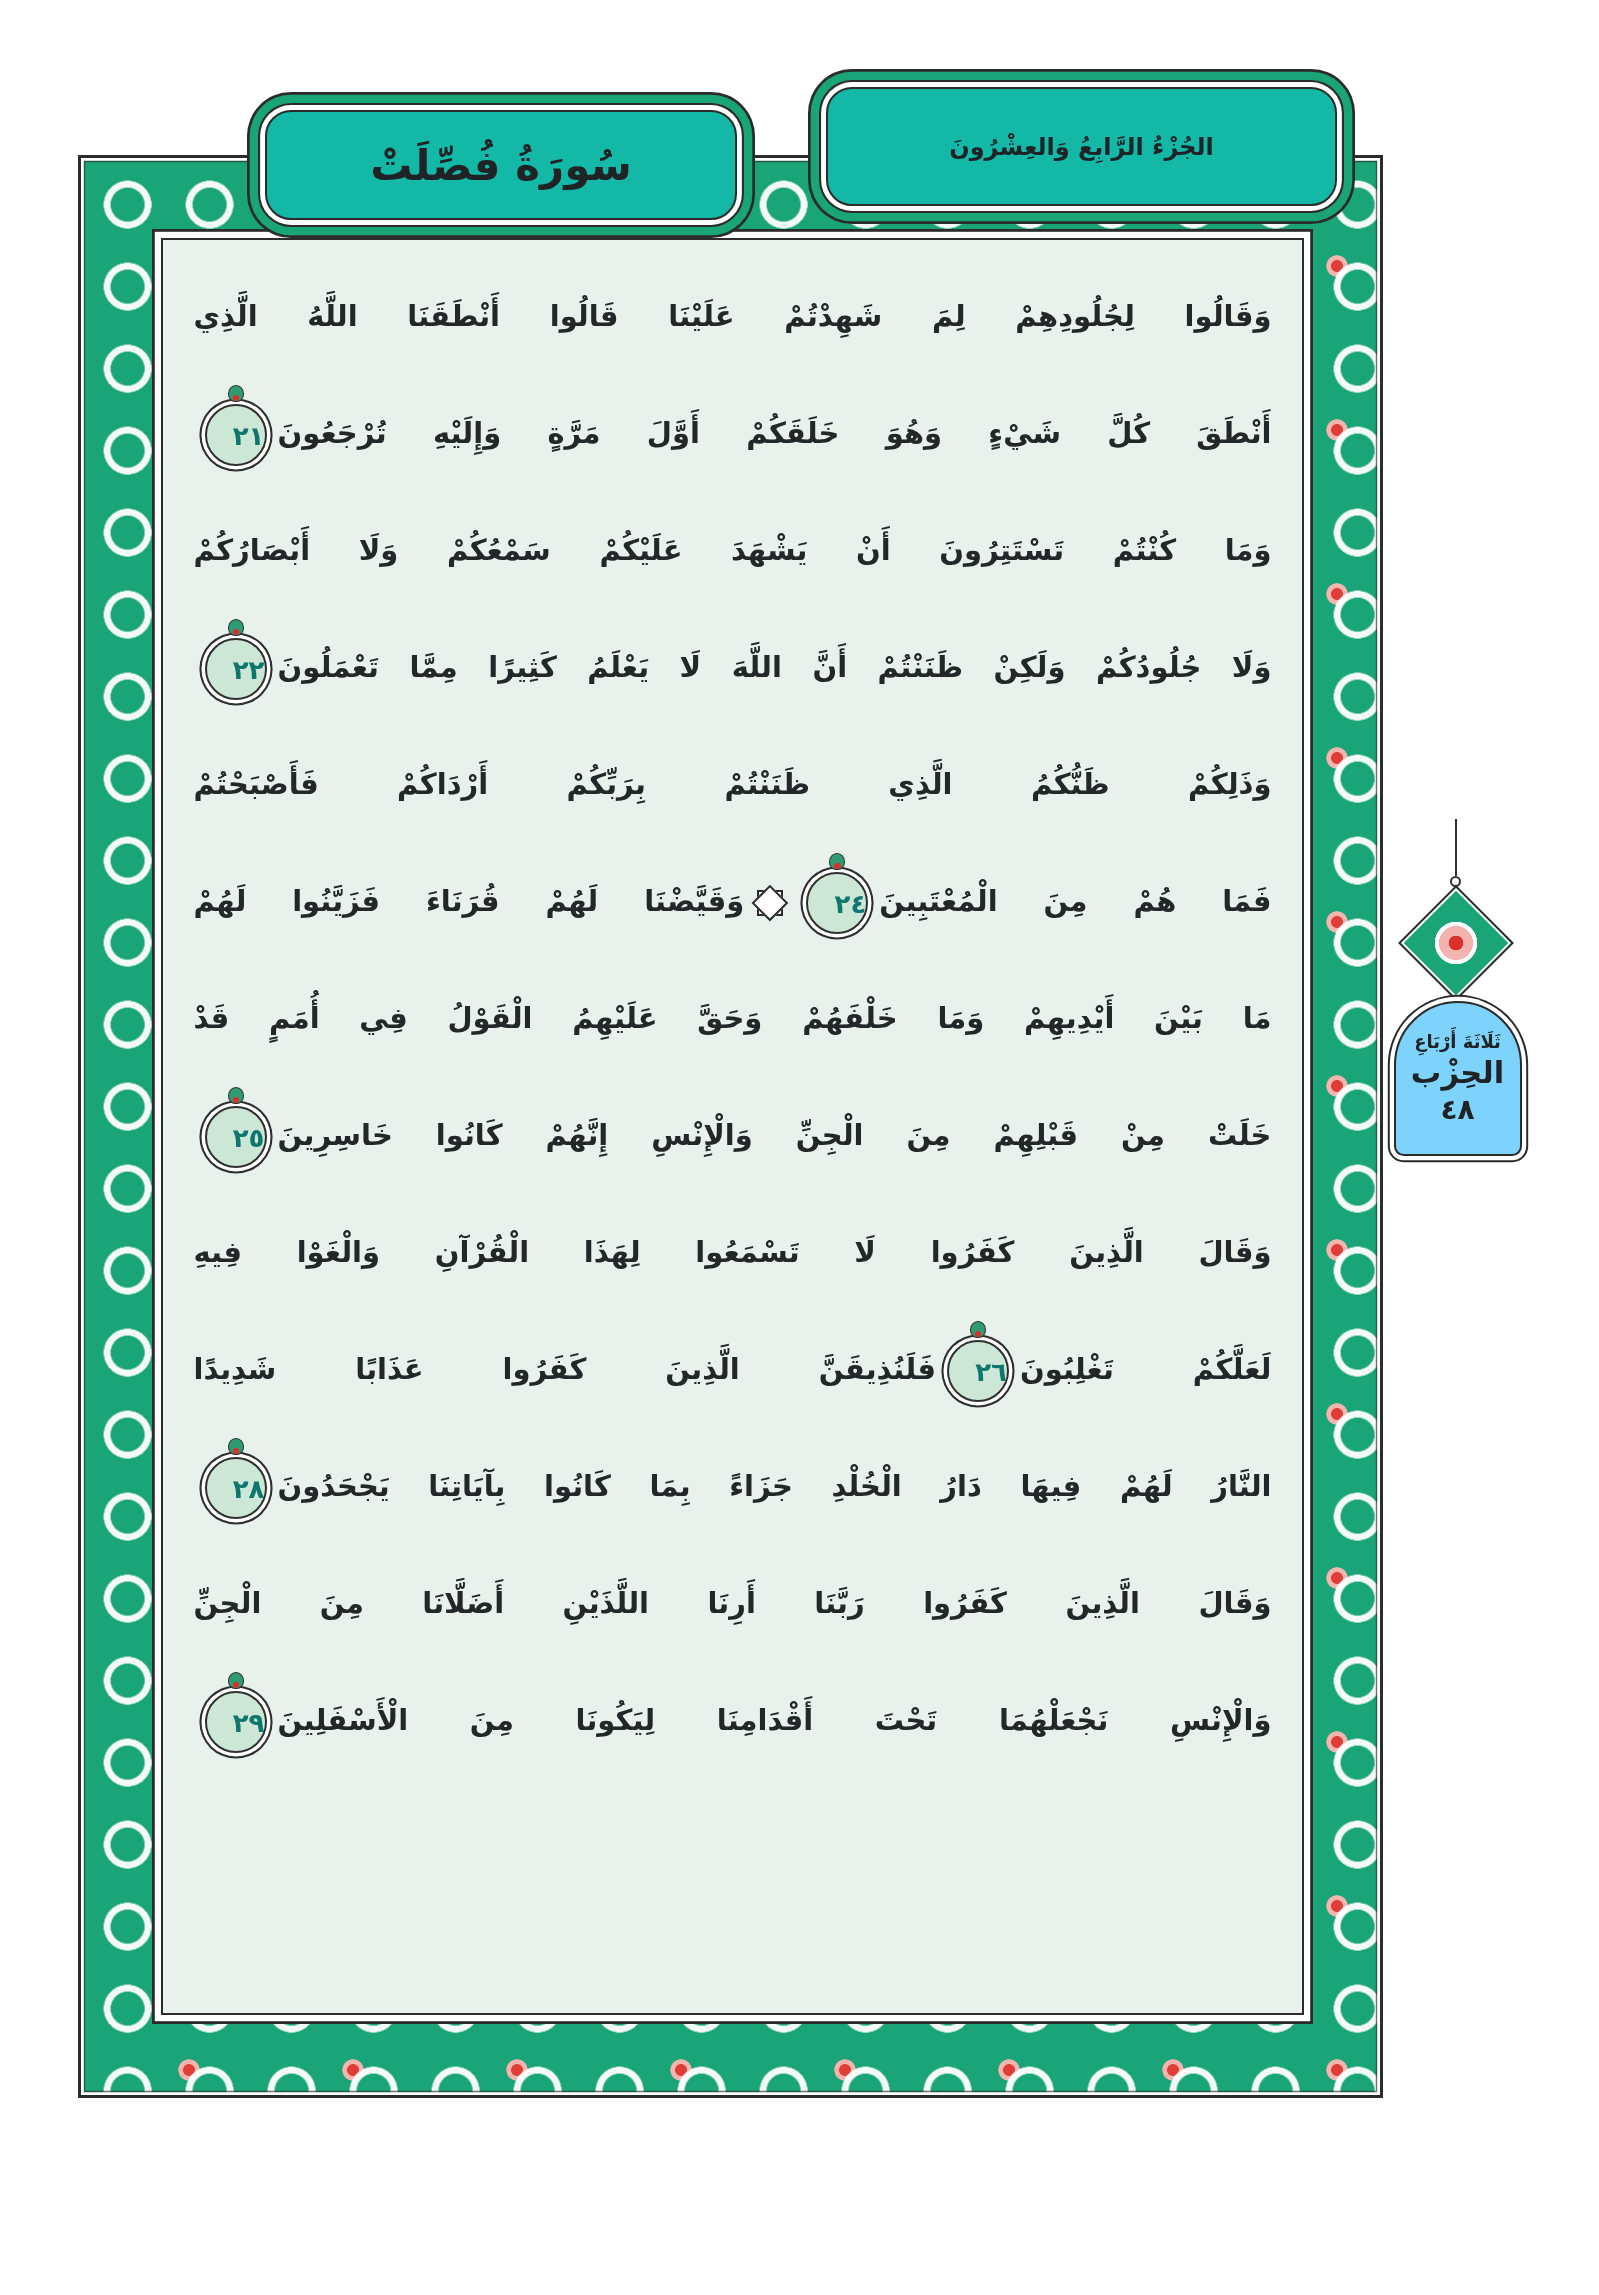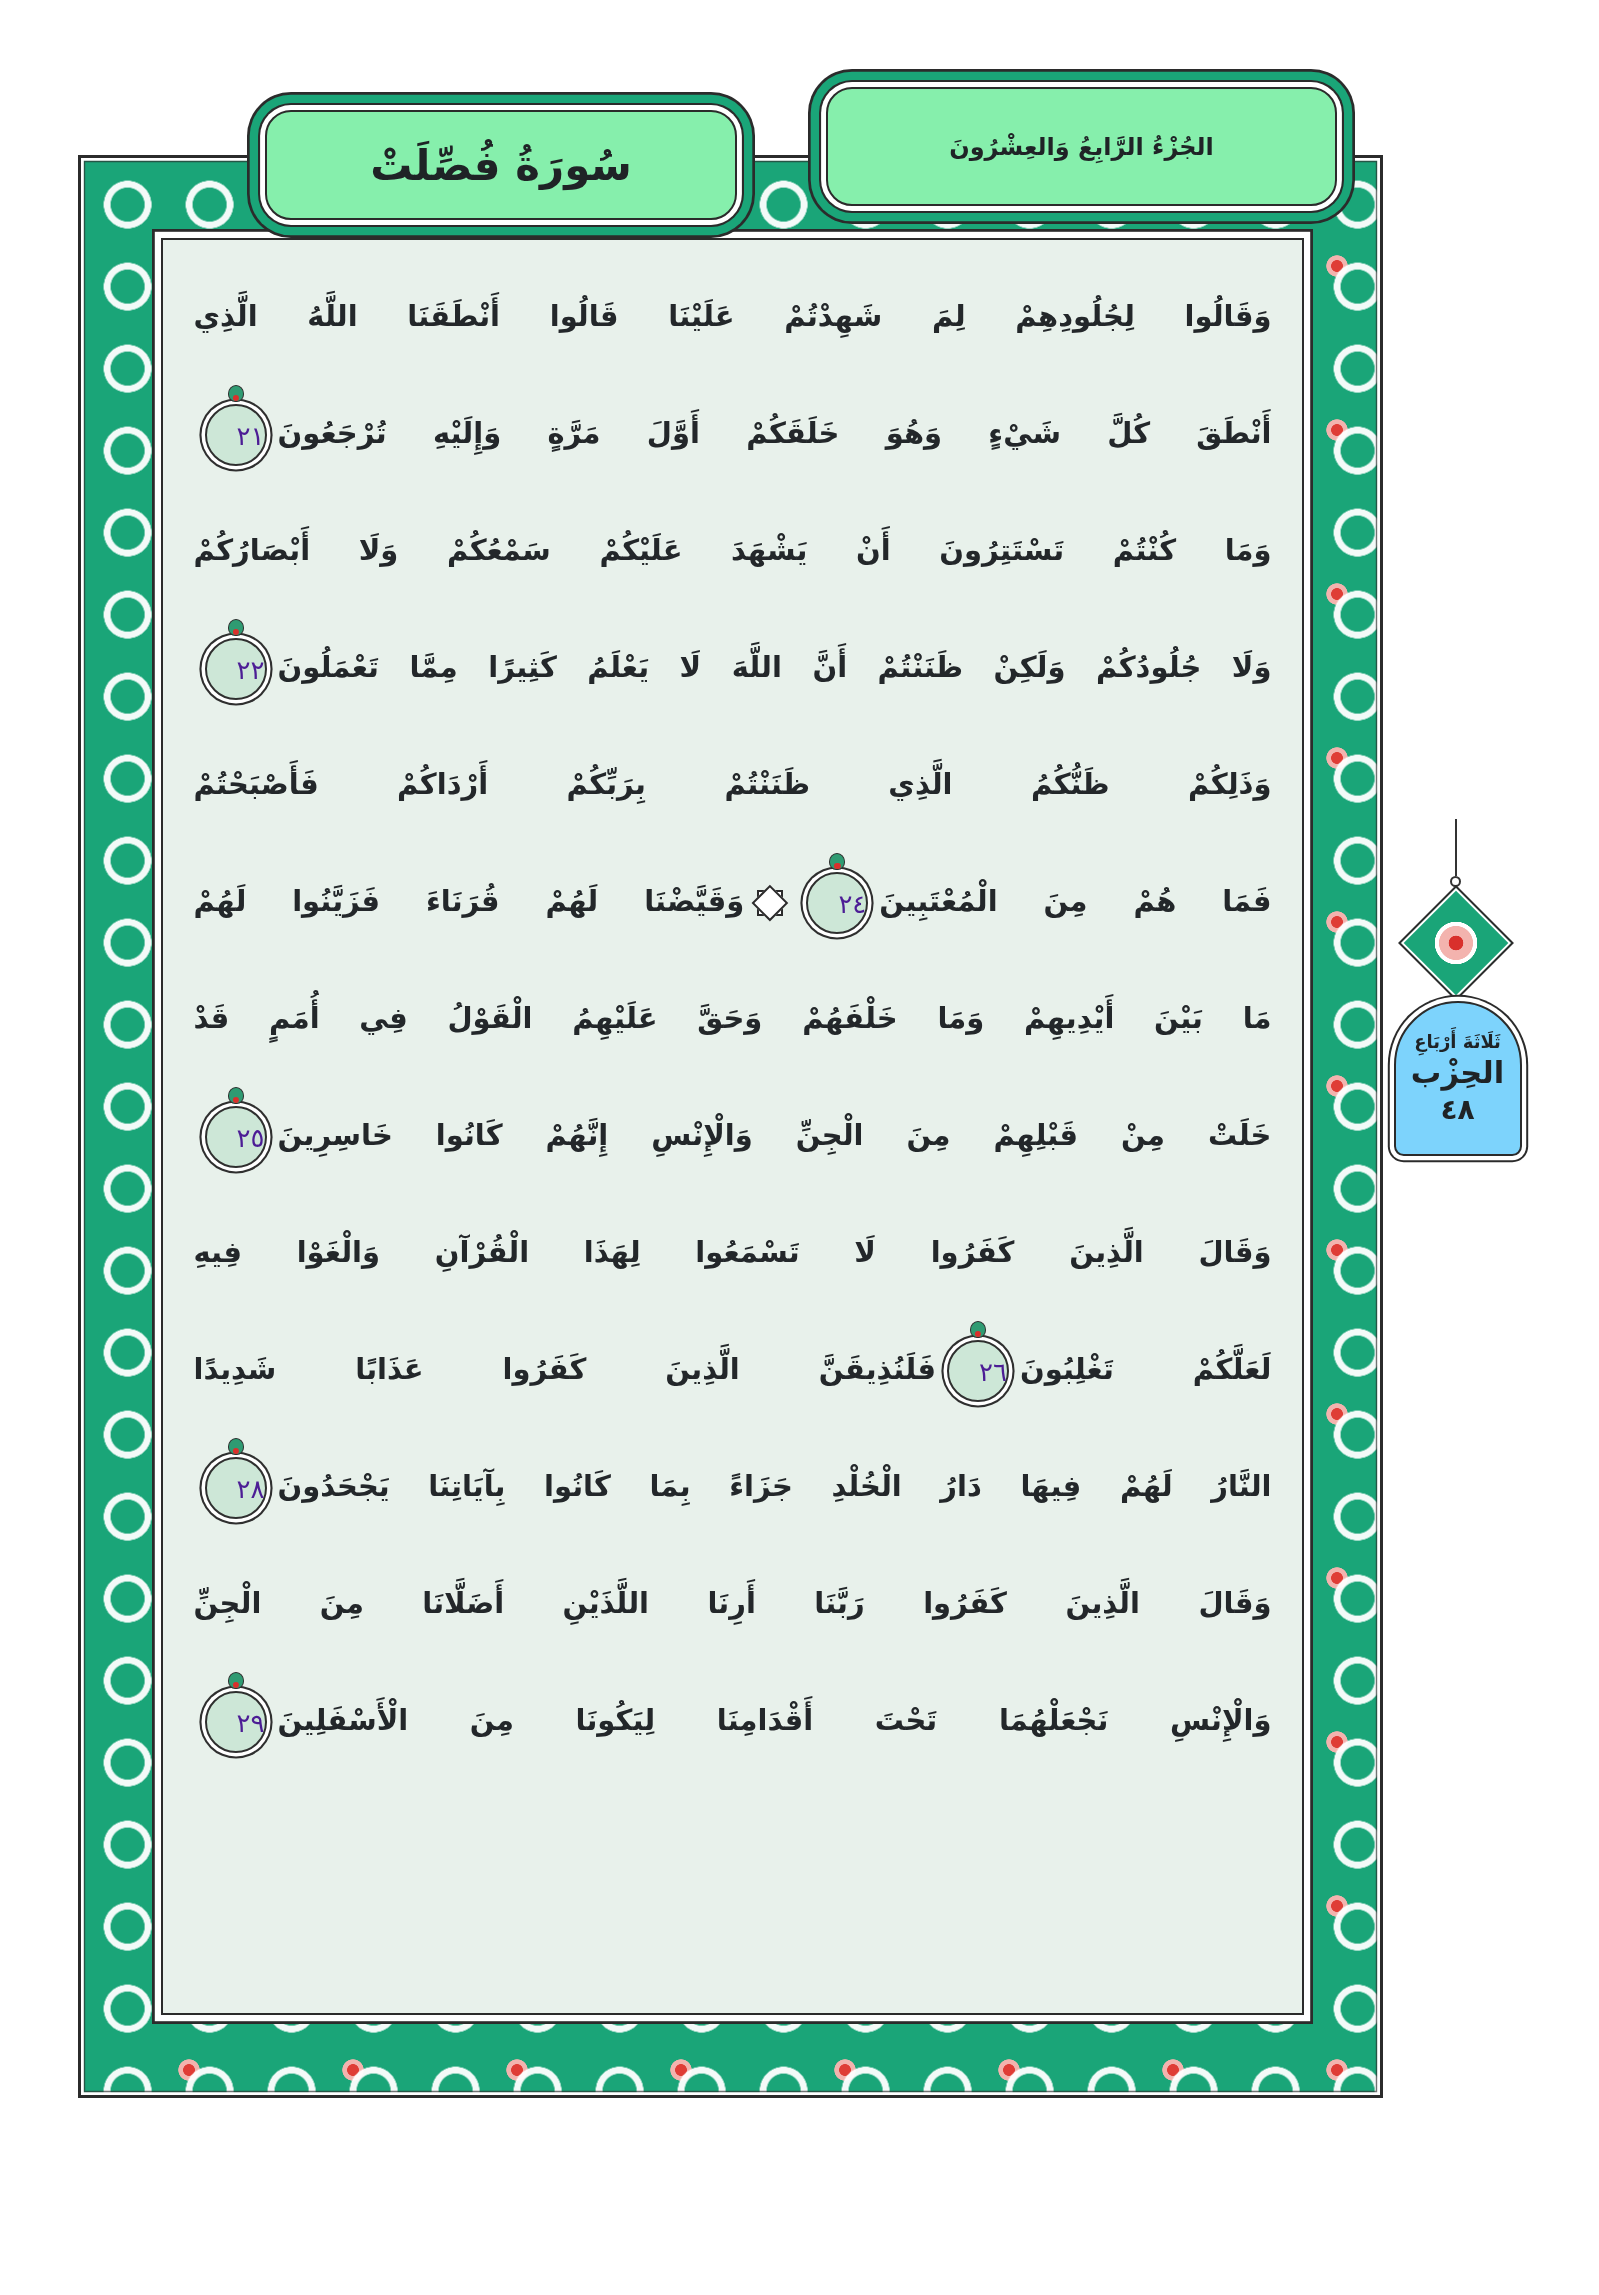--- a/index.html
+++ b/index.html
@@ -34,21 +34,21 @@
     letter-spacing:0;
   }
   
   .verse-badge{
     position:relative;display:inline-block;width:58px;height:58px;
     background:#CDE7D7;border:2.1px solid #2f2f2f;border-radius:50%;
     box-shadow:0 0 0 3.5px #ffffff,0 0 0 5.6px #2f2f2f;
     vertical-align:middle;margin:0 11px;line-height:58px;text-align:center;
   }
   .verse-badge .vnum{
-    font-size:26px;font-weight:normal;color:#4c1d95;letter-spacing:1.4px;
+    font-size:26px;font-weight:bold;color:#0f766e;letter-spacing:1.4px;
   }
   .verse-badge::before{
     content:"";position:absolute;top:-21px;left:50%;transform:translateX(-50%);
     width:14px;height:15.3px;background:#2f9b72;
     border-radius:50% 50% 45% 45%;border:1.4px solid #2f2f2f;
   }
   .verse-badge::after{
     content:"";position:absolute;top:-11px;left:50%;transform:translateX(-50%);
     width:6.2px;height:6.2px;background:#d9302c;border-radius:50%;
   }
@@ -56,21 +56,21 @@
   .hizb-star{
     position:relative;display:inline-block;width:37px;height:37px;
     vertical-align:middle;margin:0 7px;
   }
   .hizb-star span{
     position:absolute;inset:5.6px;background:#ffffff;border:2.1px solid #2b2b2b;box-sizing:border-box;
   }
   .hizb-star span:nth-child(2){transform:rotate(45deg);}
   
   .cartouche{
-    position:absolute;background:#86efac;box-sizing:border-box;
+    position:absolute;background:#14b8a6;box-sizing:border-box;
     border:2.8px solid #2b2b2b;border-radius:26px;
     box-shadow:0 0 0 4.9px #ffffff,0 0 0 7px #2b2b2b,0 0 0 15.3px #1AA578,0 0 0 18px #2b2b2b;
     display:flex;align-items:center;justify-content:center;
     font-weight:bold;color:#1f2326;
   }
   .cartouche-surah{left:265px;top:110px;width:472px;height:110px;font-size:42px;}
   .cartouche-juz{left:826px;top:87px;width:511px;height:119px;font-size:24px;}
   .cartouche-pagenum{
     left:655px;top:2055px;width:225px;height:89px;
     border-radius:18px 18px 56px 56px;font-size:40px;

